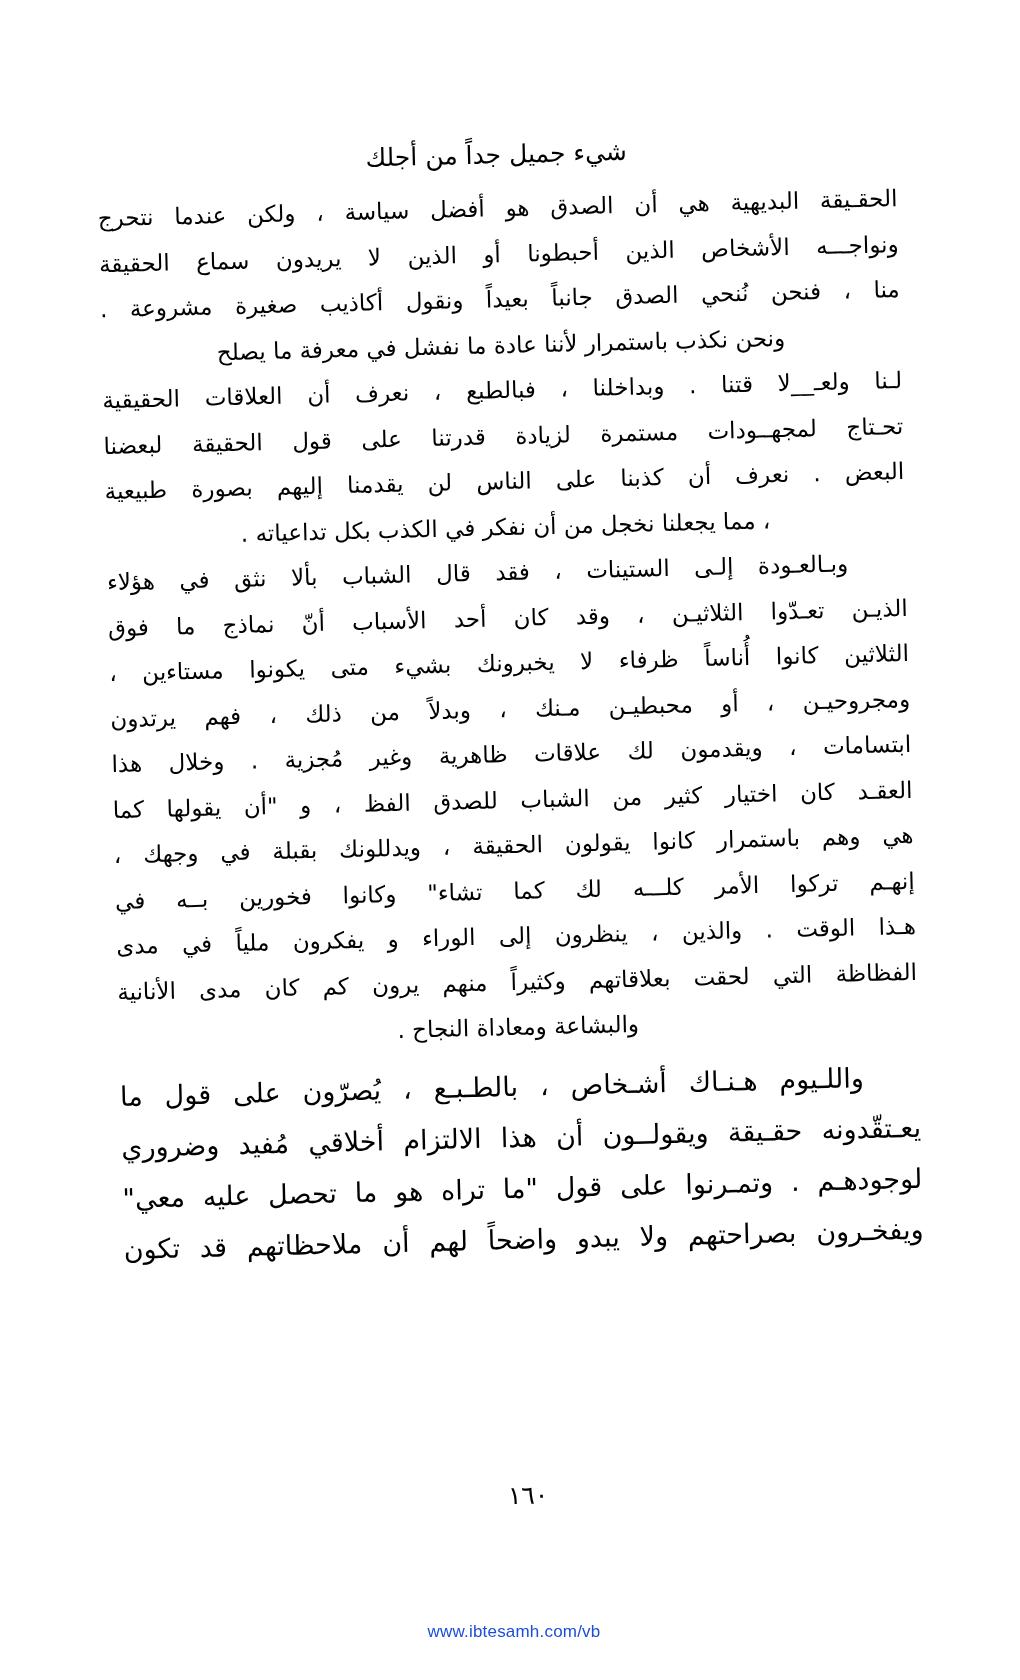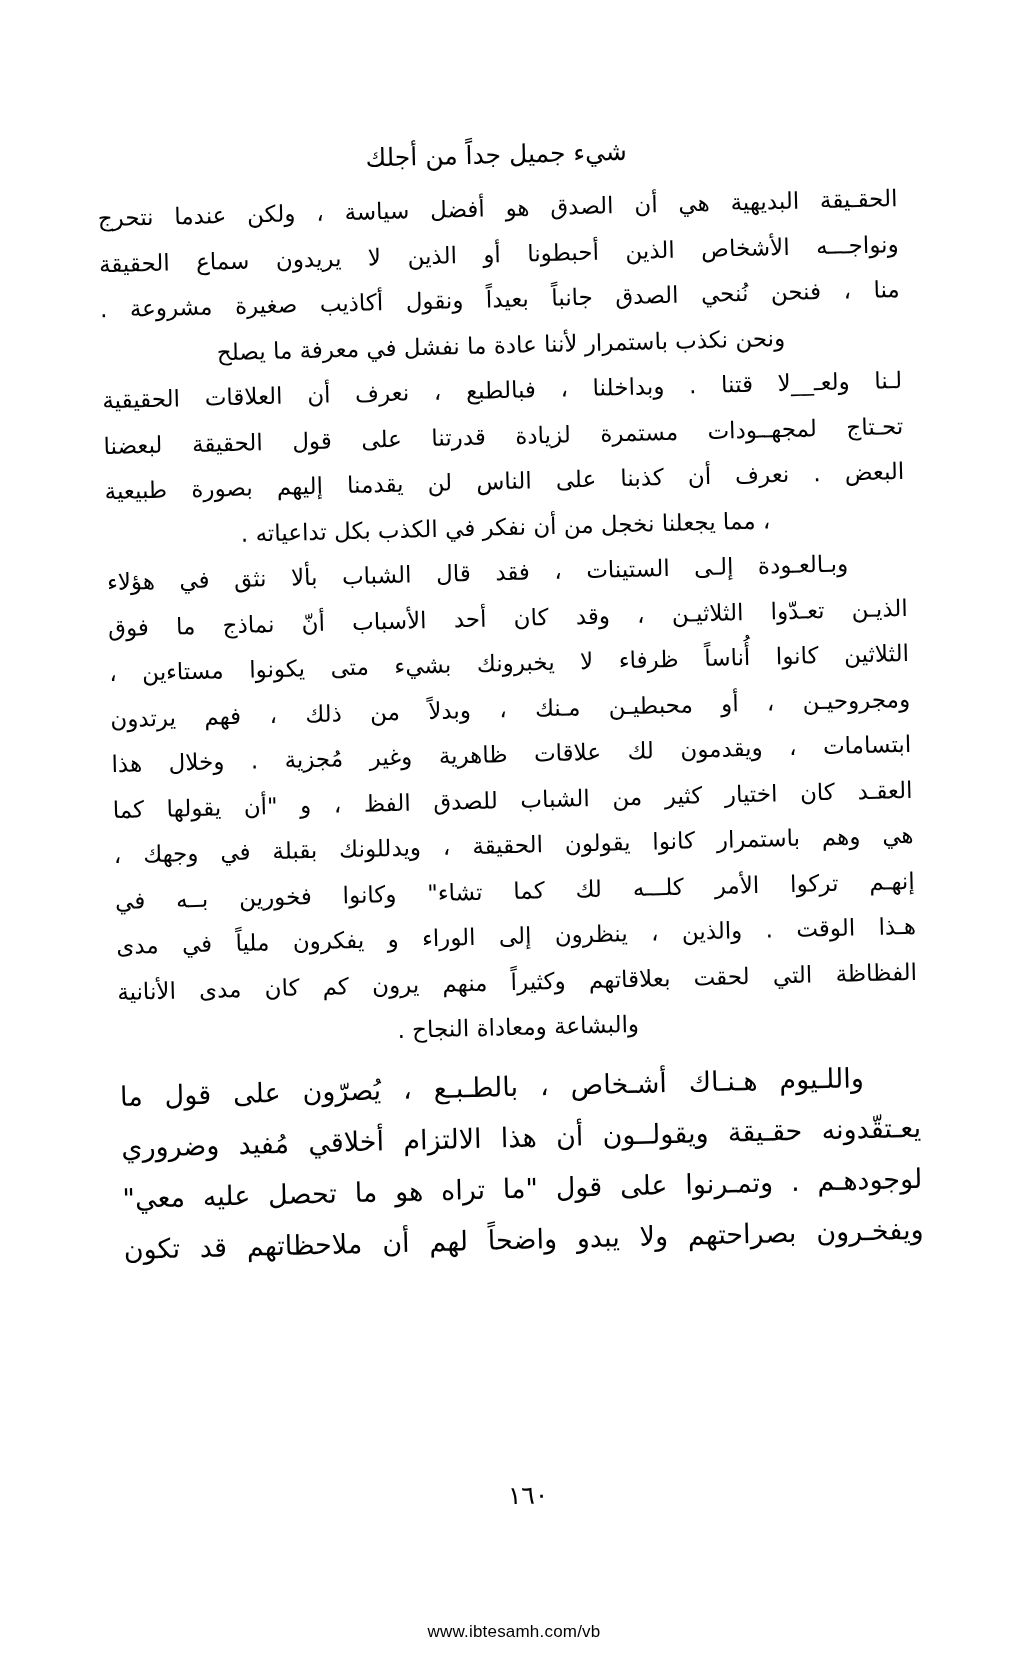--- a/index.html
+++ b/index.html
@@ -411,15 +411,15 @@
             <span>تكون</span>
           </span>
       </div>
 
     </div>
 
     <div class="page-number">١٦٠</div>
 
   </div>
 
-  <div class="watermark" style="color: #000000; margin-left: 8px;">www.ibtesamh.com/vb</div>
+  <div class="watermark" style="color: #1d4ed8; margin-left: 8px;">www.ibtesamh.com/vb</div>
 
 </div>
 
 </body></html>

